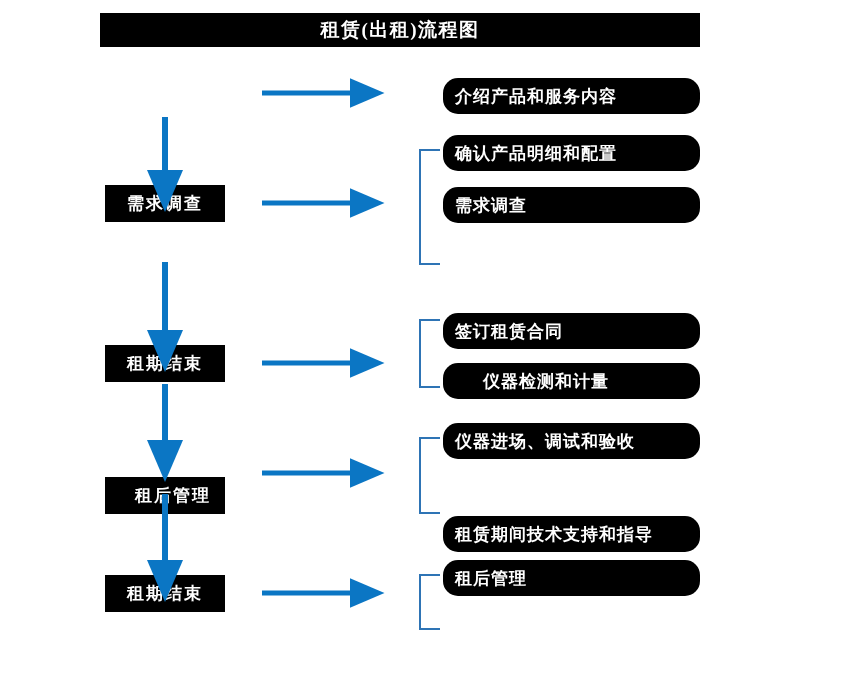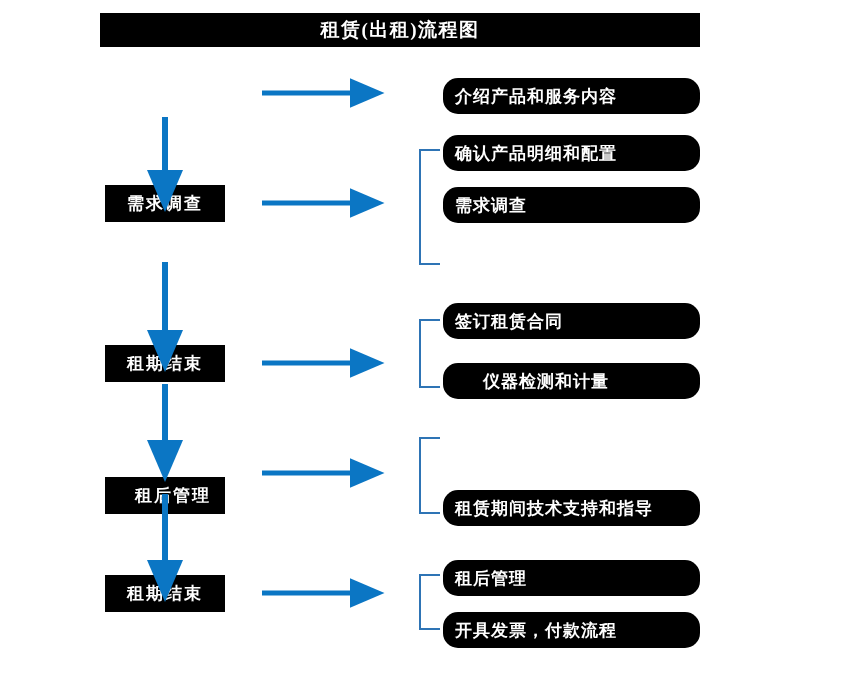--- a/index.html
+++ b/index.html
@@ -75,25 +75,25 @@
   <div class="box title-box">租赁(出租)流程图</div>
 
   <div class="box stage-box" style="top:185px;">需求调查</div>
   <div class="box stage-box" style="top:345px;">租期结束</div>
   <div class="box stage-box" style="top:477px;padding-left:16px;">租后管理</div>
   <div class="box stage-box" style="top:575px;">租期结束</div>
 
   <div class="box detail-box" style="top:78px;">介绍产品和服务内容</div>
   <div class="box detail-box" style="top:135px;">确认产品明细和配置</div>
   <div class="box detail-box" style="top:187px;">需求调查</div>
-  <div class="box detail-box" style="top:303px;text-align:center;">签订租赁合同</div>
+  <div class="box detail-box" style="top:313px;text-align:center;">签订租赁合同</div>
   <div class="box detail-box" style="top:363px;padding-left:40px;">仪器检测和计量</div>
-  <div class="box detail-box" style="top:490px;">租赁期间技术支持和指导</div>
+  <div class="box detail-box" style="top:423px;">仪器进场、调试和验收</div>
+  <div class="box detail-box" style="top:516px;">租赁期间技术支持和指导</div>
   <div class="box detail-box" style="top:560px;">租后管理</div>
-  <div class="box detail-box" style="top:612px;">开具发票，付款流程</div>
 
   <svg class="overlay" viewBox="0 0 844 688">
     <defs>
       <marker id="arrowR" markerWidth="7" markerHeight="7" refX="0.5" refY="3" orient="auto" markerUnits="strokeWidth">
         <path d="M0,0 L7,3 L0,6 z" fill="#0B76C4"></path>
       </marker>
       <marker id="arrowD" markerWidth="7" markerHeight="7" refX="0.5" refY="3" orient="auto" markerUnits="strokeWidth">
         <path d="M0,0 L7,3 L0,6 z" fill="#0B76C4"></path>
       </marker>
     </defs>

